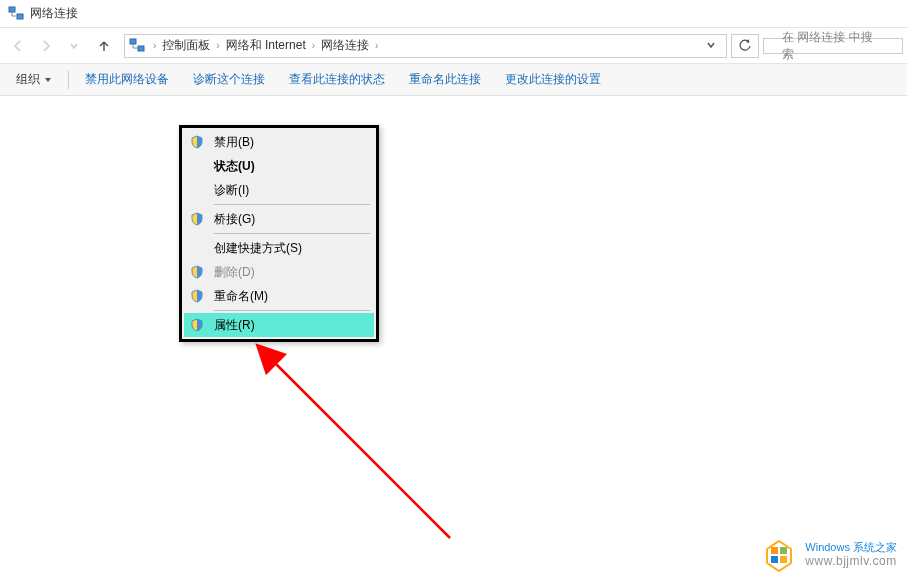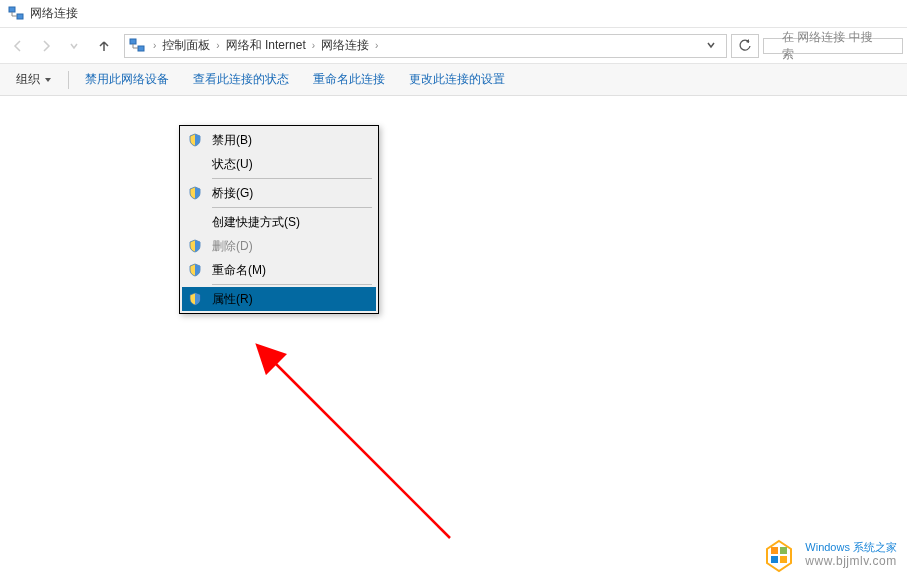--- a/index.html
+++ b/index.html
@@ -28,26 +28,26 @@
     
     .content { position: relative; height: calc(100% - 96px); padding: 8px; }
     
     .adapter { width: 246px; height: 48px; background: #cce8ff; border: 1px solid #99d1ff; display: flex; align-items: center; padding: 4px; gap: 8px; }
     .adapter-icon { width: 42px; height: 38px; flex-shrink: 0; }
     .adapter-info { display: flex; flex-direction: column; line-height: 1.35; overflow: hidden; }
     .adapter-name { color: #000; }
     .adapter-status { color: #555; }
     .adapter-device { color: #555; white-space: nowrap; overflow: hidden; text-overflow: ellipsis; }
     
-    .context-menu { position: absolute; left: 179px; top: 29px; width: 200px; background: #f0f0f0; border: 1px solid #000000; box-shadow: 2px 2px 6px rgba(0,0,0,0.25); padding: 2px; }
+    .context-menu { position: absolute; left: 179px; top: 29px; width: 200px; background: #f0f0f0; border: 3px solid #000000; box-shadow: 2px 2px 6px rgba(0,0,0,0.25); padding: 2px; }
     .menu-item { height: 24px; display: flex; align-items: center; padding: 0 8px 0 4px; gap: 8px; }
-    .menu-item.hover { background: #0369a1; }
+    .menu-item.hover { background: #5eead4; }
     .menu-item.disabled { color: #888; }
     .menu-icon { width: 18px; height: 18px; display: flex; align-items: center; justify-content: center; flex-shrink: 0; }
-    .menu-item.bold .menu-label { font-weight: normal; text-align: right; }
+    .menu-item.bold .menu-label { font-weight: bold; text-align: right; }
     .menu-sep { height: 1px; background: #c0c0c0; margin: 2px 4px 2px 30px; }
     
     .arrow-annotation { position: absolute; left: 255px; top: 247px; pointer-events: none; z-index: 100; }
     
     .watermark { position: absolute; right: 10px; bottom: 10px; display: flex; align-items: center; gap: 8px; opacity: 0.9; }
     .watermark-text { display: flex; flex-direction: column; line-height: 1.2; }
     .watermark-title { font-size: 11px; color: #0078d4; }
     .watermark-url { font-size: 12px; color: #888; letter-spacing: 0.5px; }
   </style>
 </head>
@@ -115,40 +115,45 @@
 
 <div class="toolbar">
   <div class="toolbar-item organize">
     <span>组织</span>
     <svg width="8" height="8" viewBox="0 0 8 8">
         <path d="M1 2 L4 6 L7 2 Z" fill="#555"></path>
       </svg>
   </div>
   <div class="toolbar-sep"></div>
   <div class="toolbar-item">禁用此网络设备</div>
+  <div class="toolbar-item">诊断这个连接</div>
   <div class="toolbar-item">查看此连接的状态</div>
   <div class="toolbar-item">重命名此连接</div>
   <div class="toolbar-item">更改此连接的设置</div>
 </div>
 
 <div class="content">
 
   <div class="context-menu" id="ctx-menu">
       <div class="menu-item">
         <span class="menu-icon">
           <svg width="14" height="14" viewBox="0 0 14 14">
             <path d="M7 1 L12 3 L12 7 C12 10 10 12 7 13 C4 12 2 10 2 7 L2 3 Z" fill="#ffd54f" stroke="#2a6bb0" stroke-width="0.7"></path>
             <path d="M7 1 L12 3 L12 7 C12 10 10 12 7 13 L7 1 Z" fill="#4a90d9"></path>
           </svg>
         </span>
         <span class="menu-label">禁用(B)</span>
       </div>
       <div class="menu-item bold">
         <span class="menu-icon"></span>
         <span class="menu-label">状态(U)</span>
+      </div>
+      <div class="menu-item">
+        <span class="menu-icon"></span>
+        <span class="menu-label">诊断(I)</span>
       </div>
       <div class="menu-sep"></div>
       <div class="menu-item">
         <span class="menu-icon">
           <svg width="14" height="14" viewBox="0 0 14 14">
             <path d="M7 1 L12 3 L12 7 C12 10 10 12 7 13 C4 12 2 10 2 7 L2 3 Z" fill="#ffd54f" stroke="#2a6bb0" stroke-width="0.7"></path>
             <path d="M7 1 L12 3 L12 7 C12 10 10 12 7 13 L7 1 Z" fill="#4a90d9"></path>
           </svg>
         </span>
         <span class="menu-label">桥接(G)</span>

